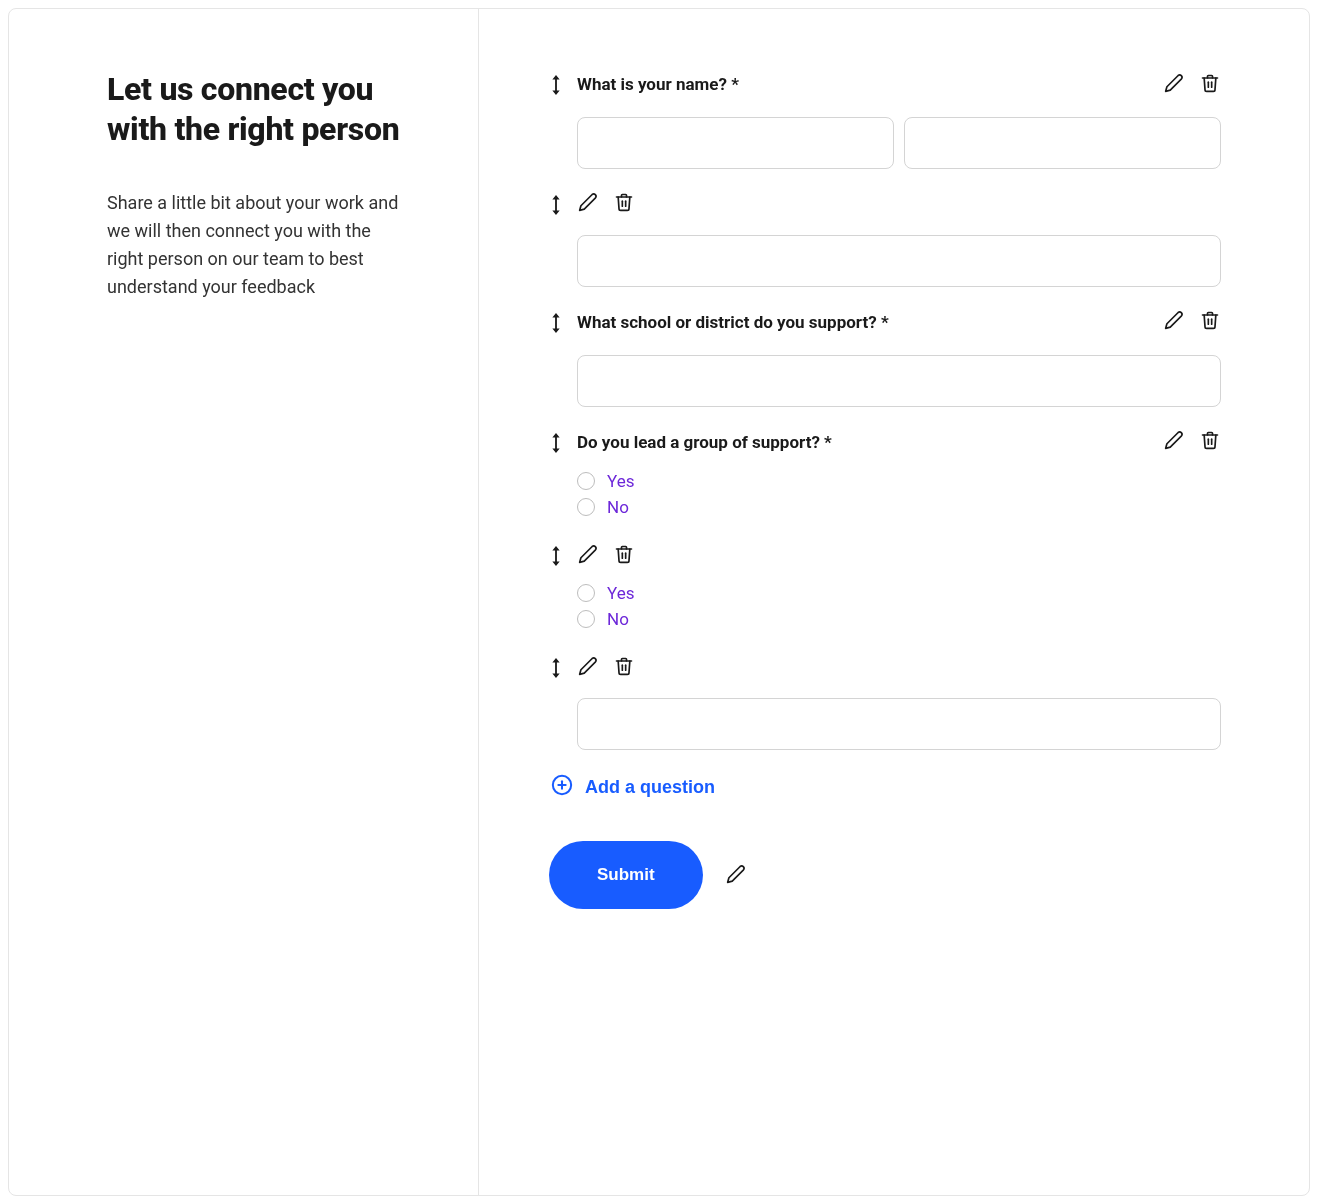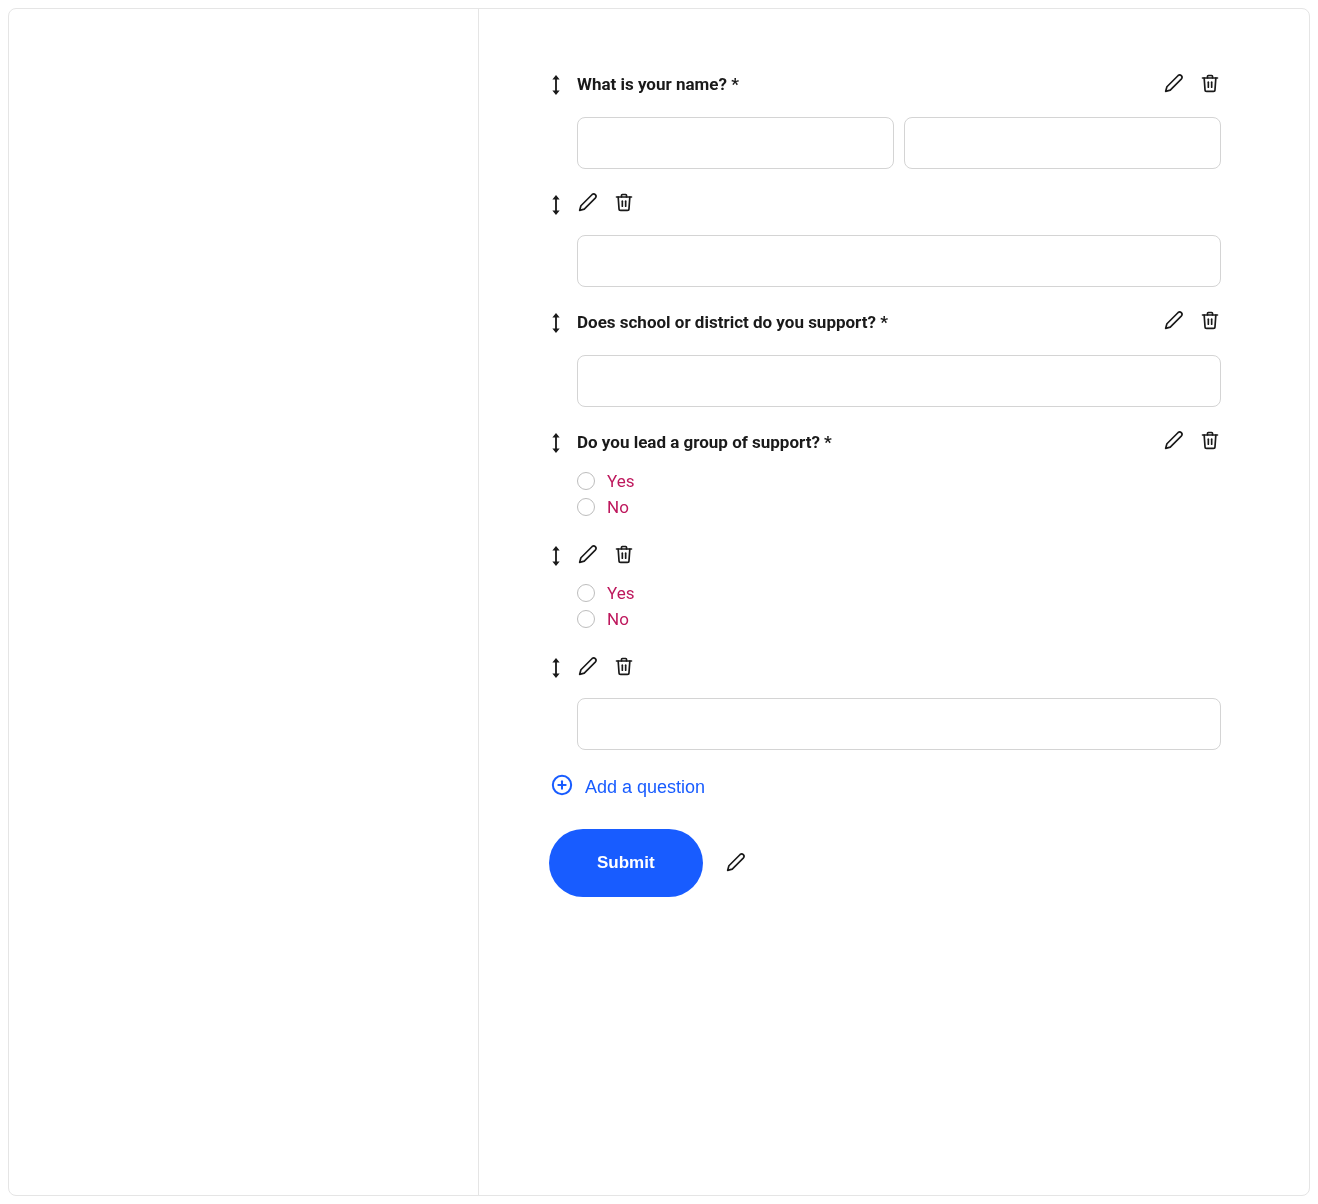--- a/index.html
+++ b/index.html
@@ -110,31 +110,31 @@
     width: 18px;
     height: 18px;
     border: 1.5px solid #bdbdbd;
     border-radius: 50%;
     flex-shrink: 0;
     cursor: pointer;
     background: #fff;
   }
   .radio-label {
     font-size: 17px;
-    color: #be185d;
+    color: #6d28d9;
   }
   .add-question {
     display: flex;
     align-items: center;
     gap: 12px;
     color: #185cff;
     font-size: 18px;
-    font-weight: 400;
+    font-weight: 700;
     cursor: pointer;
-    margin-bottom: 28px;
+    margin-bottom: 40px;
     margin-left: 2px;
     background: none;
     border: none;
     padding: 0;
   }
   .submit-row {
     display: flex;
     align-items: center;
     gap: 22px;
   }
@@ -148,20 +148,22 @@
     font-size: 17px;
     font-weight: 700;
     cursor: pointer;
   }
 </style>
 </head>
 <body>
 
 <div class="card">
   <div class="left-col">
+    <h1 class="title">Let us connect you with the right person</h1>
+    <p class="description">Share a little bit about your work and we will then connect you with the right person on our team to best understand your feedback</p>
   </div>
   <div class="right-col">
     <div id="questions-container">
         <div class="question">
           <div class="drag-handle">
             <span><svg width="14" height="20" viewBox="0 0 14 22" fill="#1a1a1a">
                 <path d="M7 0 L11 5 L8 5 L8 17 L11 17 L7 22 L3 17 L6 17 L6 5 L3 5 Z"></path>
               </svg></span>
           </div>
           <div class="q-body">
@@ -221,21 +223,21 @@
           </div>
         </div>
         <div class="question">
           <div class="drag-handle">
             <span><svg width="14" height="20" viewBox="0 0 14 22" fill="#1a1a1a">
                 <path d="M7 0 L11 5 L8 5 L8 17 L11 17 L7 22 L3 17 L6 17 L6 5 L3 5 Z"></path>
               </svg></span>
           </div>
           <div class="q-body">
             <div class="q-header">
-              <div class="q-label">Does school or district do you support? *</div>
+              <div class="q-label">What school or district do you support? *</div>
               <div class="q-actions">
                 <button class="icon-btn">
                   <span><svg width="20" height="20" viewBox="0 0 24 24" fill="none" stroke="#1a1a1a" stroke-width="2" stroke-linecap="round" stroke-linejoin="round">
                       <path d="M17 3a2.85 2.85 0 0 1 4 4L7.5 20.5 2 22l1.5-5.5L17 3z"></path>
                     </svg></span>
                 </button>
                 <button class="icon-btn">
                   <span><svg width="20" height="20" viewBox="0 0 24 24" fill="none" stroke="#1a1a1a" stroke-width="2" stroke-linecap="round" stroke-linejoin="round">
                       <polyline points="3 6 5 6 21 6"></polyline>
                       <path d="M19 6l-1 14a2 2 0 0 1-2 2H8a2 2 0 0 1-2-2L5 6"></path>

